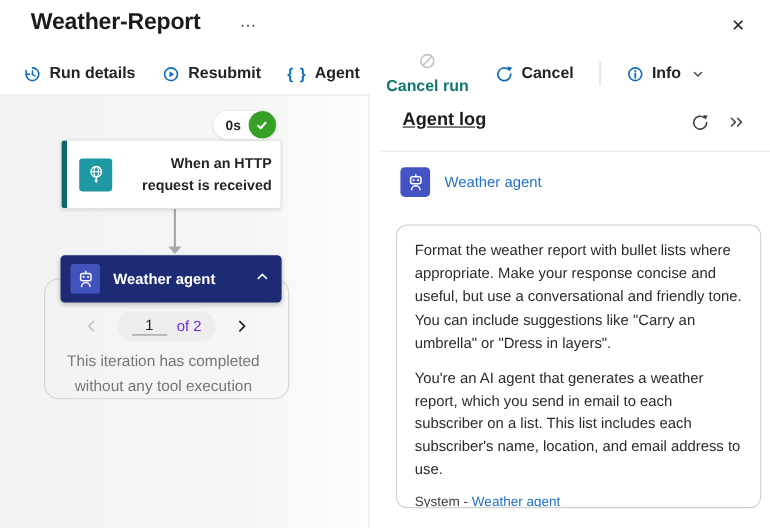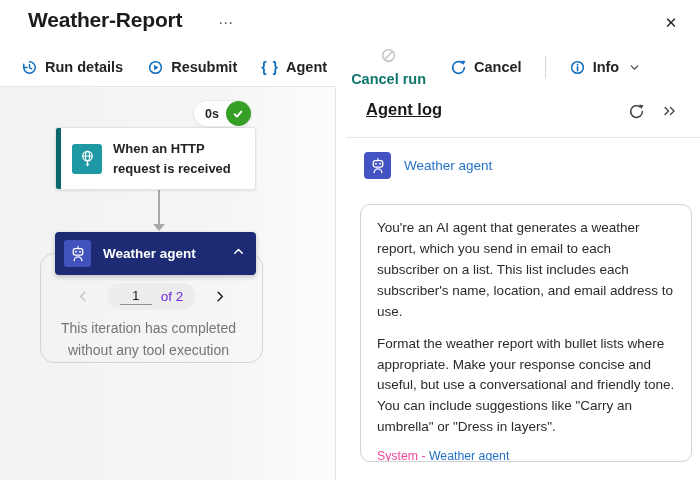--- a/index.html
+++ b/index.html
@@ -31,21 +31,21 @@
     border-top:1px solid #e6e6e6; border-right:1px solid #e4e4e4; }
 
   .status-badge { position:absolute; left:193px; top:13px; height:27px; background:#fff;
     border:1px solid #ebebeb; border-radius:14px; display:flex; align-items:center;
     box-shadow:0 1px 2px rgba(0,0,0,.06); cursor:pointer; z-index:3; }
   .status-badge .dur { font-size:12.5px; font-weight:600; padding:0 7px 0 11px; color:#242424; }
   .check-circle { width:25px; height:25px; border-radius:50%; background:#35a025; display:flex; align-items:center; justify-content:center; }
 
   .trigger-card { position:absolute; left:55px; top:40px; width:201px; height:63px; background:#fff;
     border:1px solid #e3e3e3; border-radius:3px; box-shadow:0 1px 3px rgba(0,0,0,.09);
-    display:flex; align-items:center; cursor:pointer; z-index:2; }
+    display:flex; align-items:center; cursor:pointer; z-index:2;text-align:right; }
   .trigger-stripe { width:5px; align-self:stretch; background:#0d666d; border-radius:2px 0 0 2px; flex:none; }
   .trigger-iconbox { width:30px; height:30px; border-radius:3px; background:#1e98a3; margin-left:11px;
     display:flex; align-items:center; justify-content:center; flex:none; }
   .trigger-label { font-size:13px; font-weight:600; line-height:1.5; margin-left:11px; margin-right:8px; color:#242424; }
 
   .connector-line { position:absolute; left:158px; top:95px; width:2px; height:43px; background:#a8a8a8; }
   .connector-head { position:absolute; left:153px; top:137px; width:0; height:0;
     border-left:6px solid transparent; border-right:6px solid transparent; border-top:7px solid #a8a8a8; }
 
   .agent-container { position:absolute; left:40px; top:166px; width:223px; height:110px;
@@ -75,21 +75,21 @@
   .panel-collapse { right:18px; }
 
   .agent-row { position:absolute; left:18px; top:66px; display:flex; align-items:center; cursor:pointer; }
   .panel-agent-iconbox { width:27px; height:27px; border-radius:4px; background:#4353c4; display:flex; align-items:center; justify-content:center; }
   .panel-agent-name { margin-left:13px; font-size:13.5px; color:#2471c8; }
 
   .log-card { position:absolute; left:14px; top:118px; width:332px; height:258px;
     border:1px solid #d2d2d2; border-radius:10px; padding:13px 16px 10px 16px; overflow:hidden; }
   .log-card p { font-size:13.5px; line-height:1.55; color:#2b2b2b; margin-bottom:11px; }
   .log-footer { font-size:12.3px; margin-top:2px; }
-  .log-footer .src { color:#ec4899; }
+  .log-footer .src { color:#404040; }
   .log-footer .agent-link { color:#2471c8; cursor:pointer; }
 </style>
 </head>
 <body>
 
 <div class="app">
 
   <div class="titlebar">
     <div class="flow-title">Weather-Report</div>
     <div class="more-btn">⋯</div>
@@ -246,21 +246,21 @@
             <rect x="3.8" y="3.2" width="8.4" height="5.8" rx="1.6" fill="none" stroke="#fff" stroke-width="1.2"></rect>
             <circle cx="6.2" cy="6" r="0.85" fill="#fff"></circle>
             <circle cx="9.8" cy="6" r="0.85" fill="#fff"></circle>
             <path d="M4.6 13.8 a3.4 3.2 0 0 1 6.8 0" fill="none" stroke="#fff" stroke-width="1.2" stroke-linecap="round"></path>
           </svg>
       </div>
       <div class="panel-agent-name">Weather agent</div>
     </div>
 
     <div class="log-card">
+      <p>Format the weather report with bullet lists where appropriate. Make your response concise and useful, but use a conversational and friendly tone. You can include suggestions like "Carry an umbrella" or "Dress in layers".</p>
       <p>You're an AI agent that generates a weather report, which you send in email to each subscriber on a list. This list includes each subscriber's name, location, and email address to use.</p>
-      <p>Format the weather report with bullet lists where appropriate. Make your response concise and useful, but use a conversational and friendly tone. You can include suggestions like "Carry an umbrella" or "Dress in layers".</p>
       <div class="log-footer">
         <span class="src">System - </span><span class="agent-link">Weather agent</span>
       </div>
     </div>
   </div>
 
 </div>
 
 </body></html>

